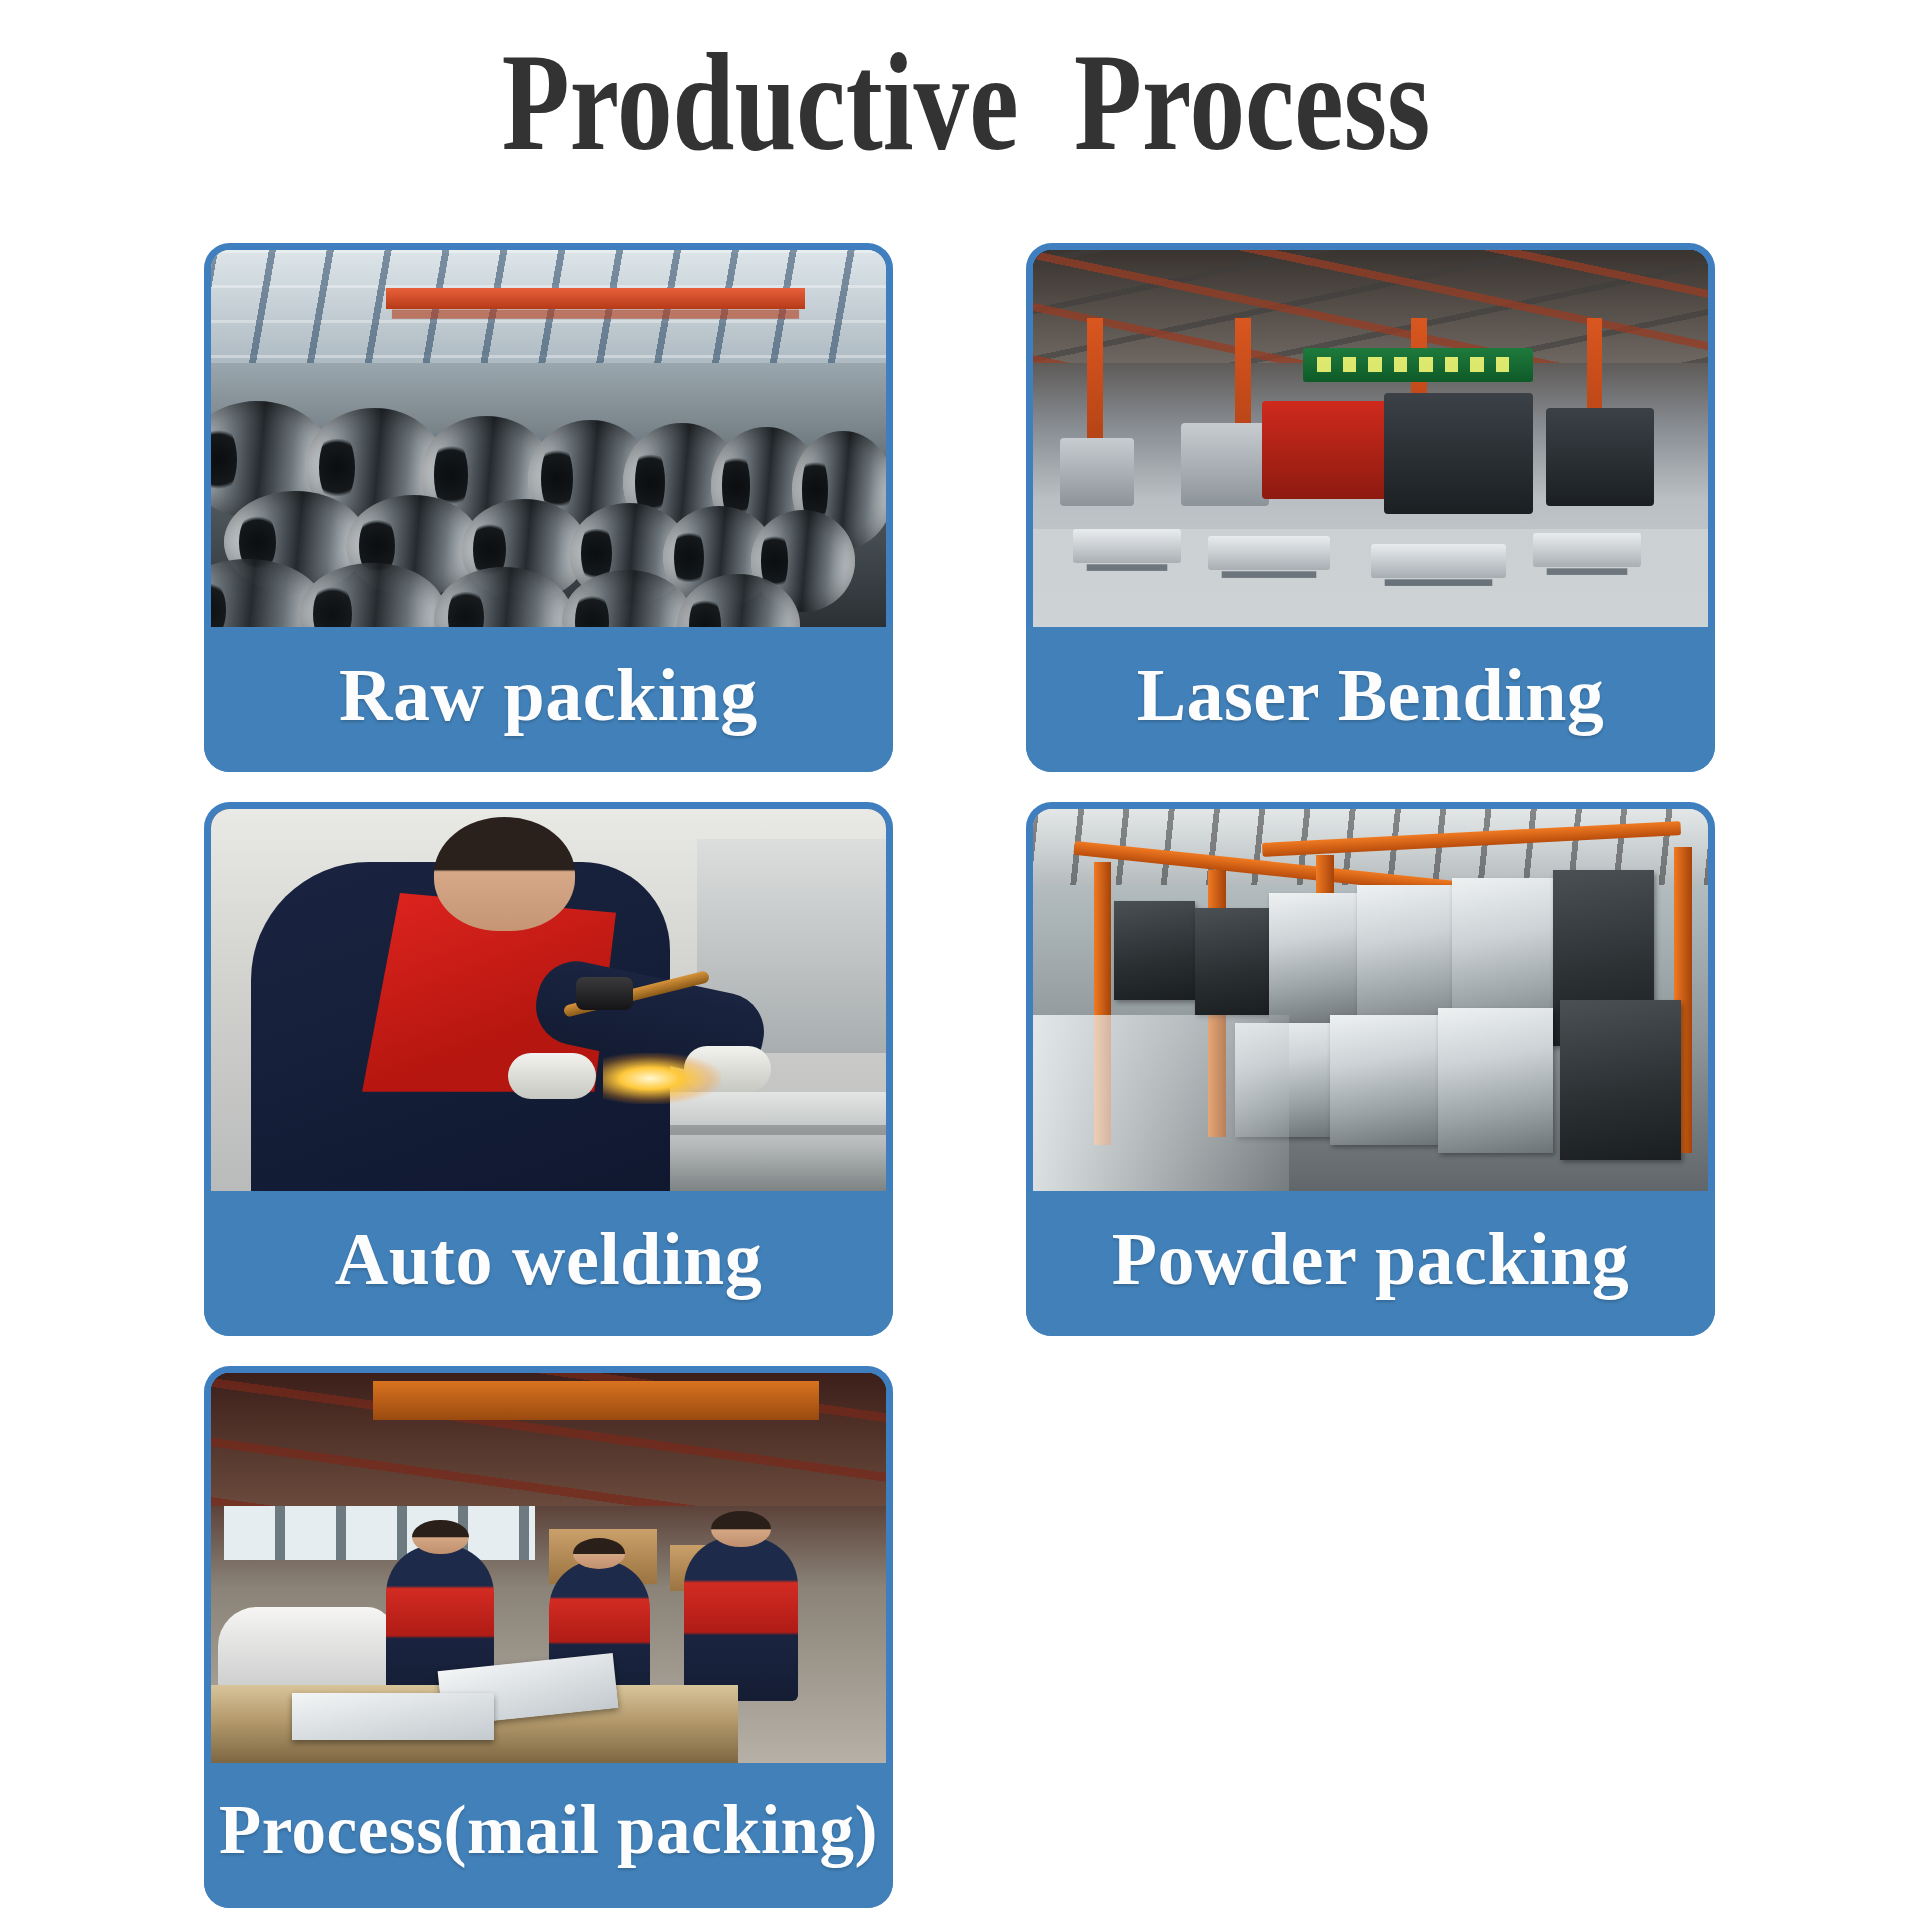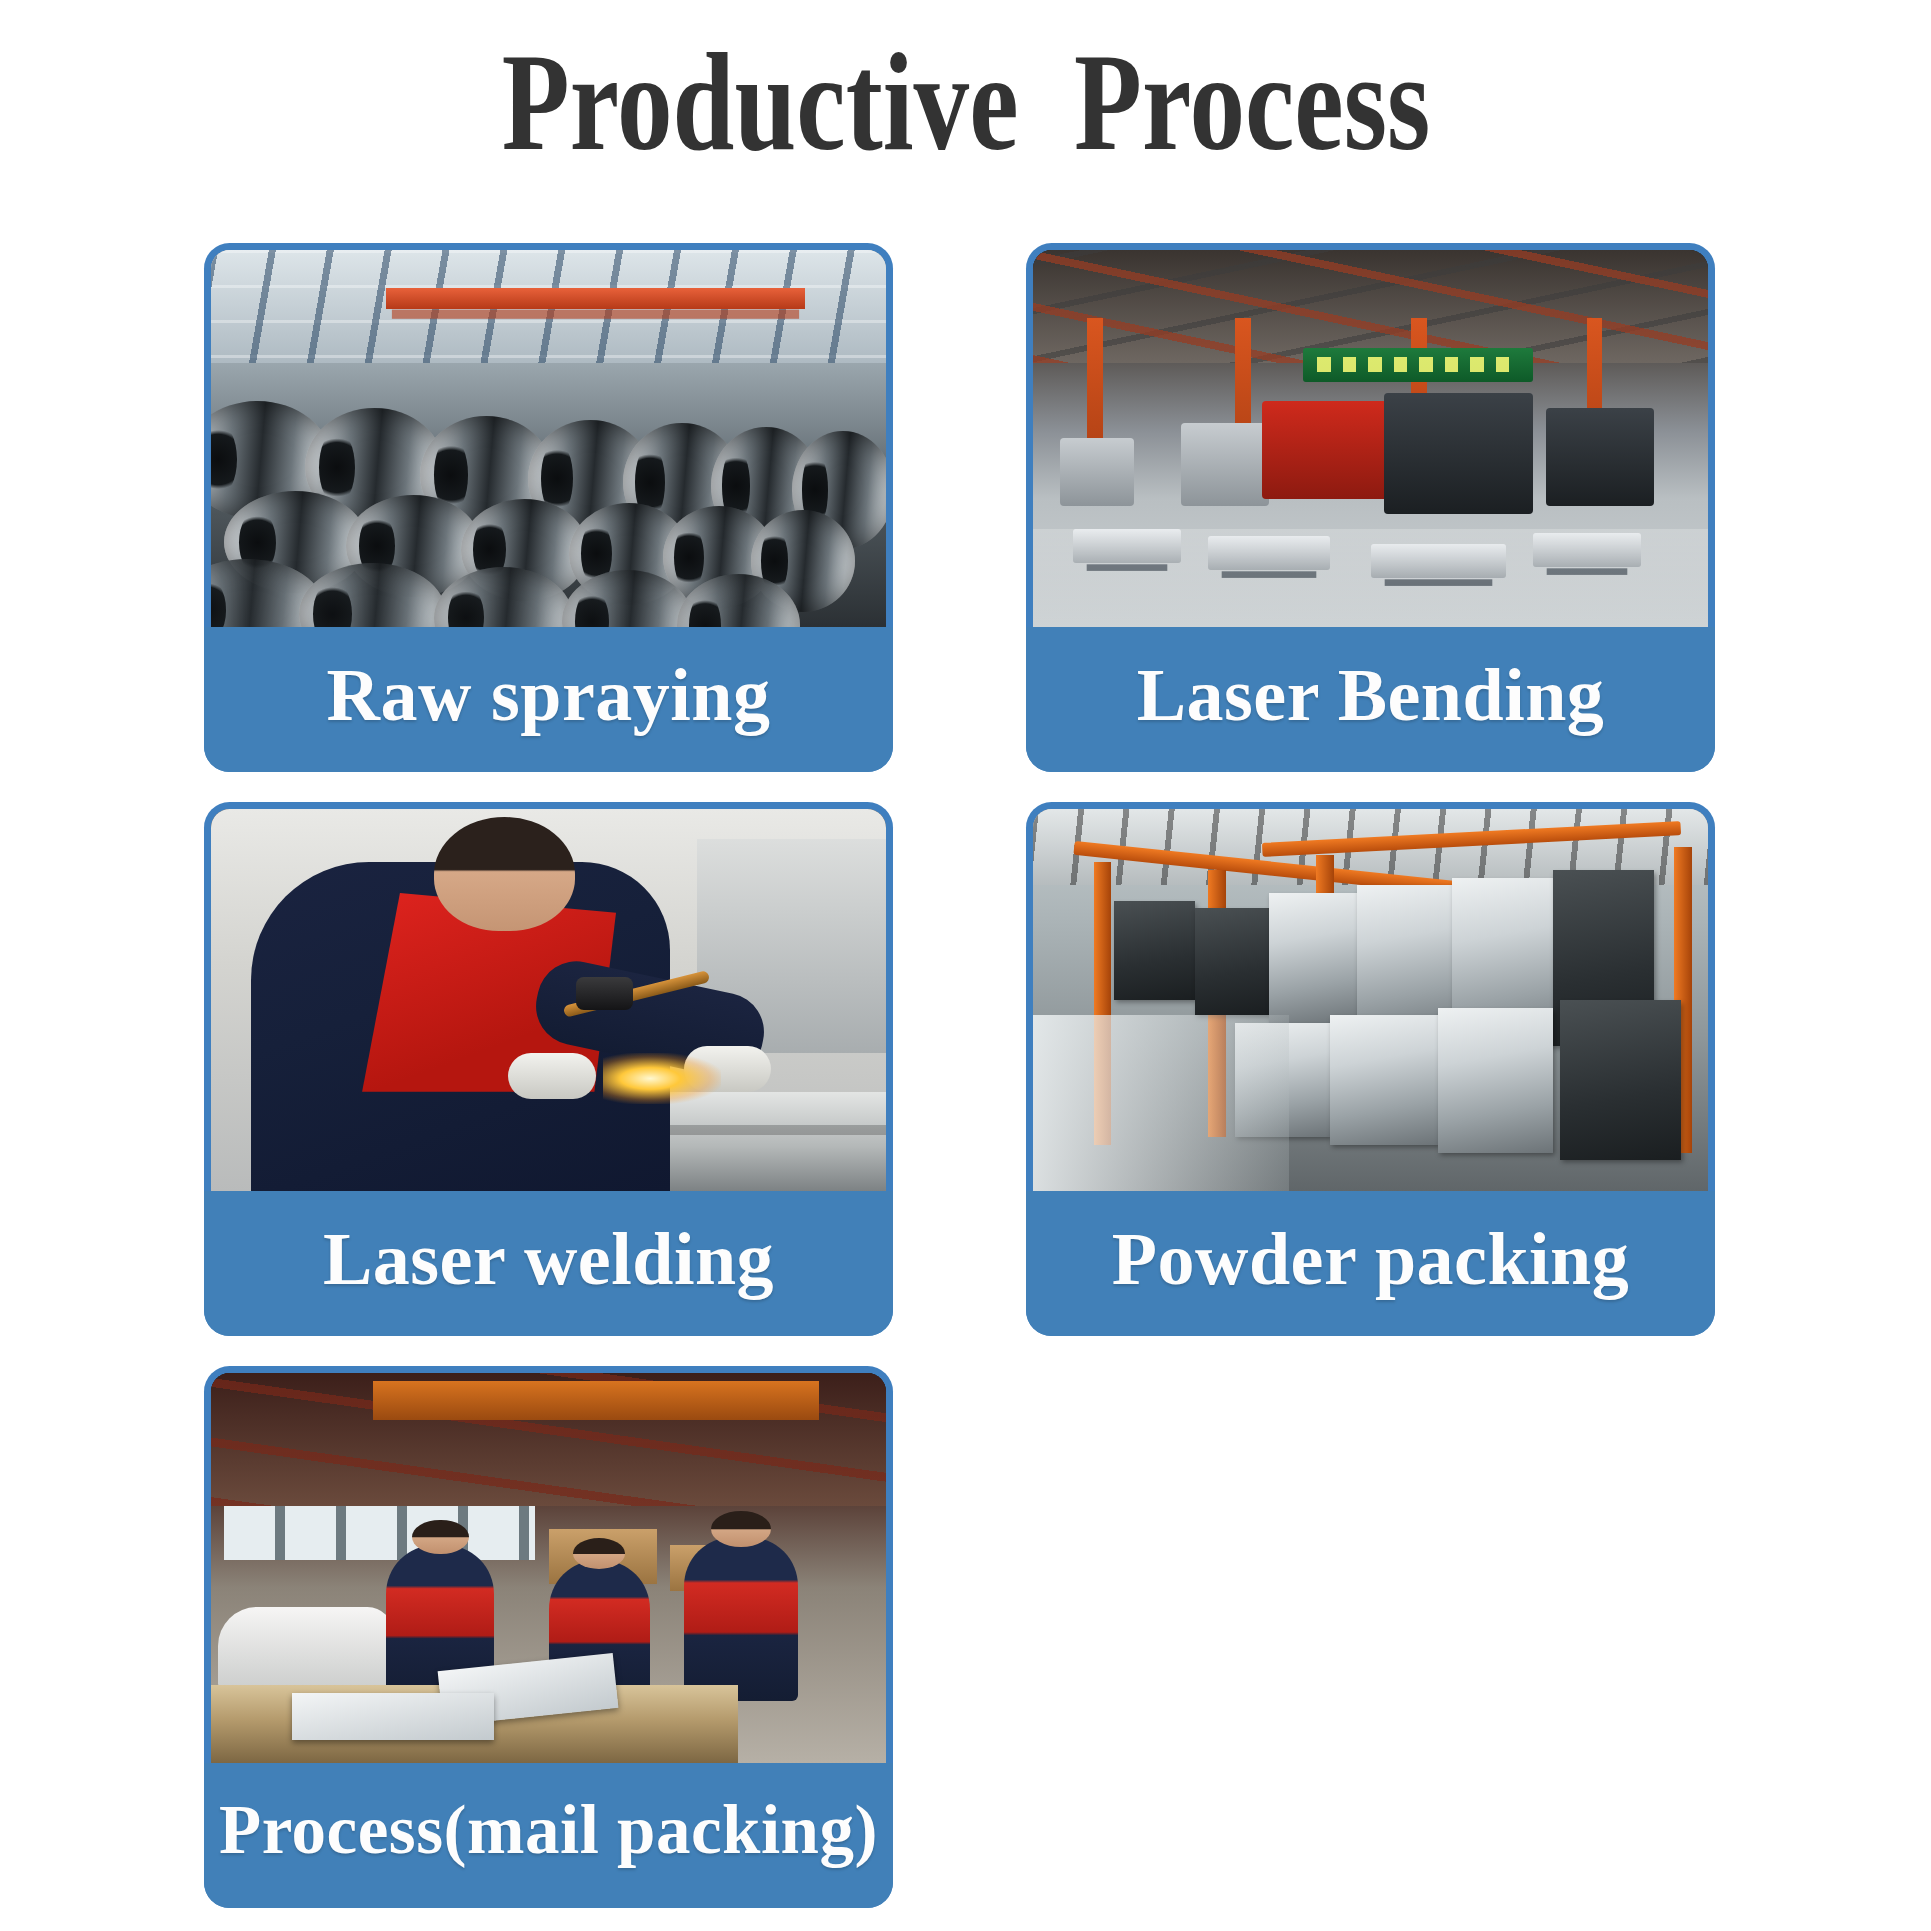--- a/index.html
+++ b/index.html
@@ -421,21 +421,21 @@
         </div>
         <div class="row-b" style="opacity:.92">
           <div class="coil" style="left:-6%;  top:82%; width:155px;"></div>
           <div class="coil" style="left:13%;  top:83%; width:147px;"></div>
           <div class="coil" style="left:33%;  top:84%; width:139px;"></div>
           <div class="coil" style="left:52%;  top:85%; width:131px;"></div>
           <div class="coil" style="left:69%;  top:86%; width:123px;"></div>
         </div>
       </div>
     </div>
-    <div class="card-caption">Raw spraying</div>
+    <div class="card-caption">Raw packing</div>
   </div>
 
 
   <div class="card">
     <div class="card-photo">
       <div class="scene sc-bend">
         <div class="roof"></div>
         <div class="col" style="left:8%;"></div>
         <div class="col" style="left:30%;"></div>
         <div class="col" style="left:56%;"></div>
@@ -468,21 +468,21 @@
         <div class="vest"></div>
         <div class="head"></div>
         <div class="arm"></div>
         <div class="torch"></div>
         <div class="torch-head"></div>
         <div class="glove" style="left:44%; top:64%;"></div>
         <div class="glove" style="left:70%; top:62%;"></div>
         <div class="weld-flash"></div>
       </div>
     </div>
-    <div class="card-caption">Laser welding</div>
+    <div class="card-caption">Auto welding</div>
   </div>
 
   <div class="card">
     <div class="card-photo">
       <div class="scene sc-powder">
         <div class="hall-ceiling"></div>
         <div class="rail" style="left:6%;  top:14%; width:60%; transform:rotate(6deg);"></div>
         <div class="rail" style="left:34%; top:6%;  width:62%; transform:rotate(-3deg);"></div>
         <div class="post" style="left:9%;  top:14%; height:74%;"></div>
         <div class="post" style="left:26%; top:16%; height:70%;"></div>

